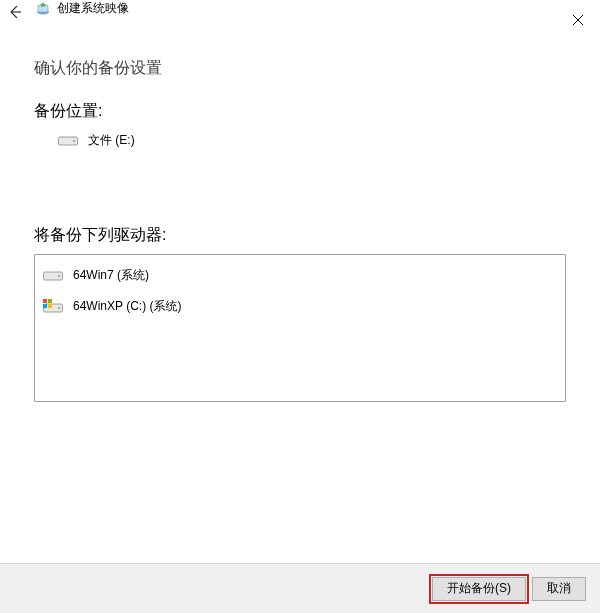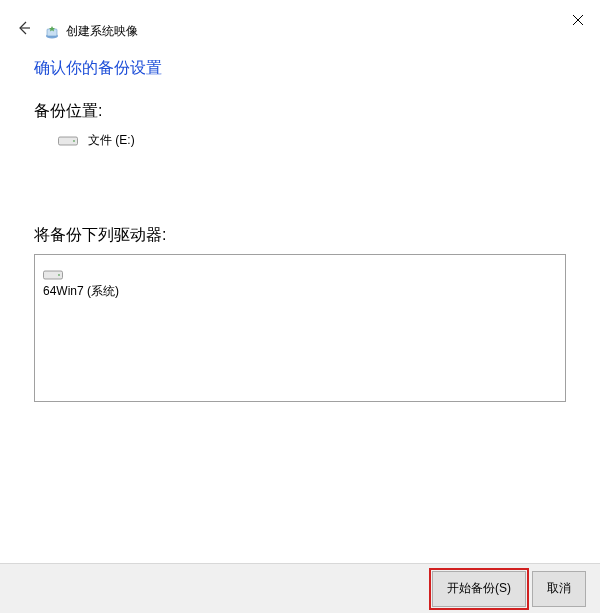--- a/index.html
+++ b/index.html
@@ -11,23 +11,23 @@
       font-family: "Microsoft YaHei", "Segoe UI", Tahoma, sans-serif;
       font-size: 12px;
       background: #fff;
       width: 600px;
       height: 613px;
       position: relative;
       color: #000;
     }
     .titlebar {
       display: flex;
-      align-items: flex-end;
+      align-items: flex-start;
       height: 40px;
-      padding: 0 12px;
+      padding: 0 3px;
       position: relative;
     }
     .back-btn {
       width: 24px;
       height: 24px;
       display: flex;
       align-items: center;
       justify-content: center;
       margin-right: 8px;
       cursor: pointer;
@@ -52,21 +52,21 @@
       height: 24px;
       display: flex;
       align-items: center;
       justify-content: center;
       cursor: pointer;
     }
     .content {
       padding: 18px 34px 0 34px;
     }
     .heading {
-      color: #1d4ed8;
+      color: #404040;
       font-size: 16px;
       margin-bottom: 22px;
     }
     .label {
       font-size: 16px;
       margin-bottom: 10px;
     }
     .backup-location {
       display: flex;
       align-items: center;
@@ -86,24 +86,23 @@
       margin-top: 76px;
       margin-bottom: 8px;
     }
     .drives-box {
       border: 1px solid #a0a0a0;
       height: 148px;
       padding: 8px 8px;
     }
     .drive-row {
       display: flex;
-      align-items: flex-start;
+      align-items: flex-end;
       padding: 4px 0;
       margin-bottom: 6px;
-      flex-direction: column;
     }
     .drive-row-icon {
       width: 20px;
       height: 16px;
       margin-right: 10px;
       display: flex;
       align-items: center;
       justify-content: center;
       position: relative;
     }
@@ -114,21 +113,21 @@
       right: 0;
       height: 50px;
       background: #f0f0f0;
       border-top: 1px solid #d8d8d8;
       display: flex;
       align-items: center;
       justify-content: flex-end;
       padding-right: 14px;
     }
     .btn {
-      height: 36px;
+      height: 24px;
       padding: 0 14px;
       background: #e1e1e1;
       border: 1px solid #adadad;
       font-size: 12px;
       font-family: inherit;
       cursor: pointer;
       margin-left: 6px;
     }
     .btn.highlighted-frame {
       outline: 2px solid #d12020;
@@ -185,19 +184,32 @@
   <div class="drives-box">
     <div class="drive-row">
       <div class="drive-row-icon">
         <svg width="20" height="12" viewBox="0 0 20 12">
           <rect x="0.5" y="2" width="19" height="8" rx="1.5" fill="#e8e8e8" stroke="#888" stroke-width="0.8"></rect>
           <circle cx="16" cy="6" r="0.9" fill="#6aaa6a"></circle>
         </svg>
       </div>
       <div>64Win7  (系统)</div>
     </div>
+    <div class="drive-row">
+      <div class="drive-row-icon">
+        <svg width="20" height="16" viewBox="0 0 20 16">
+          <rect x="0.5" y="5" width="19" height="8" rx="1.5" fill="#e8e8e8" stroke="#888" stroke-width="0.8"></rect>
+          <circle cx="16" cy="9" r="0.9" fill="#6aaa6a"></circle>
+          <rect x="0" y="0" width="4" height="4" fill="#f25022"></rect>
+          <rect x="5" y="0" width="4" height="4" fill="#7fba00"></rect>
+          <rect x="0" y="5" width="4" height="4" fill="#00a4ef"></rect>
+          <rect x="5" y="5" width="4" height="4" fill="#ffb900"></rect>
+        </svg>
+      </div>
+      <div>64WinXP  (C:) (系统)</div>
+    </div>
   </div>
 </div>
 
 <div class="footer">
   <button class="btn highlighted-frame">开始备份(S)</button>
   <button class="btn">取消</button>
 </div>
 
 </body></html>

